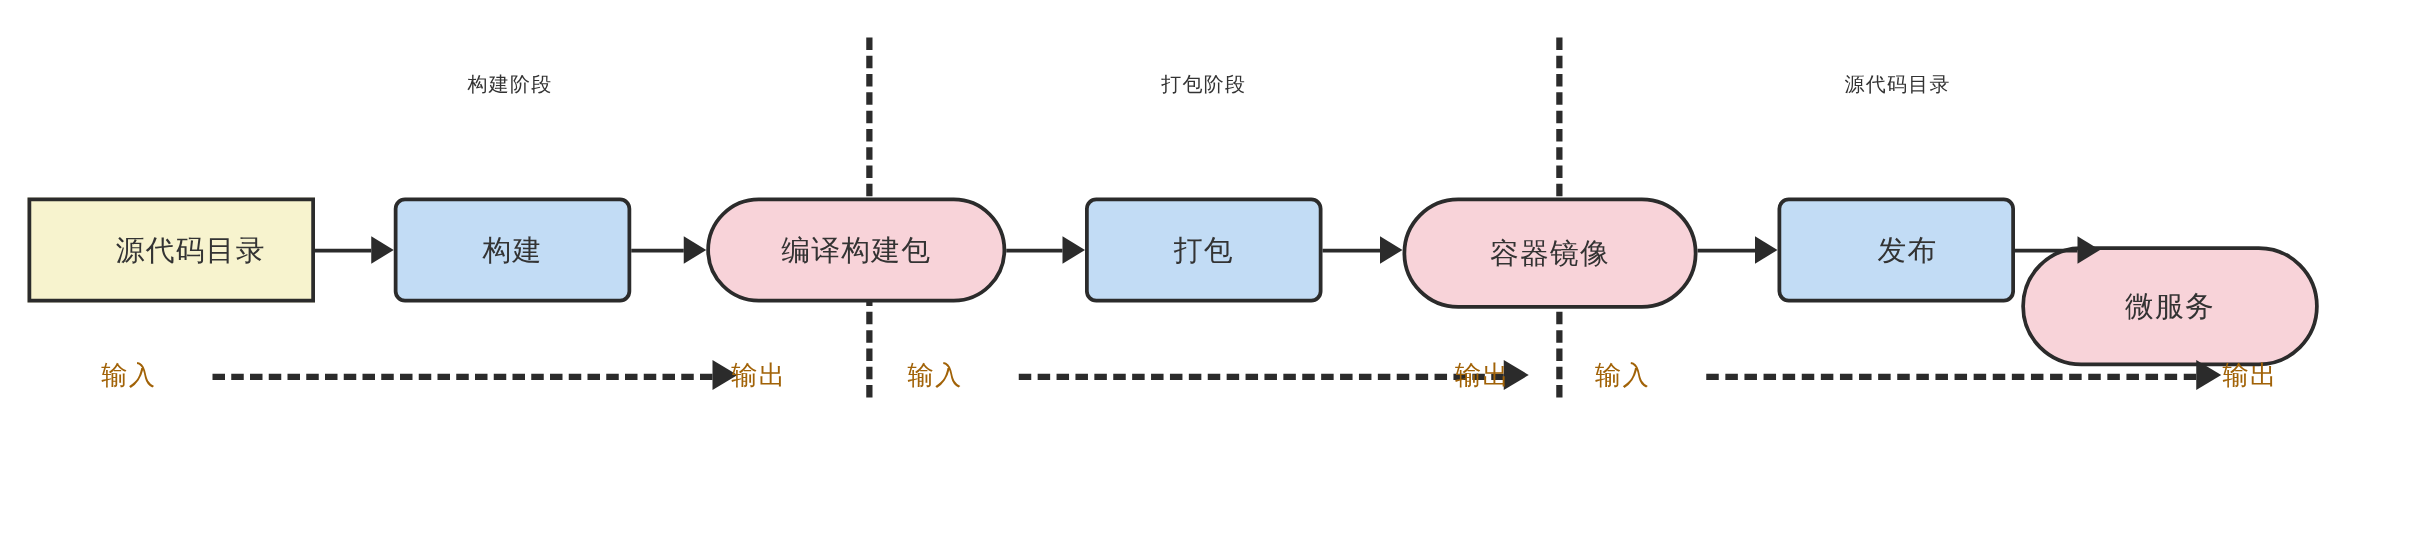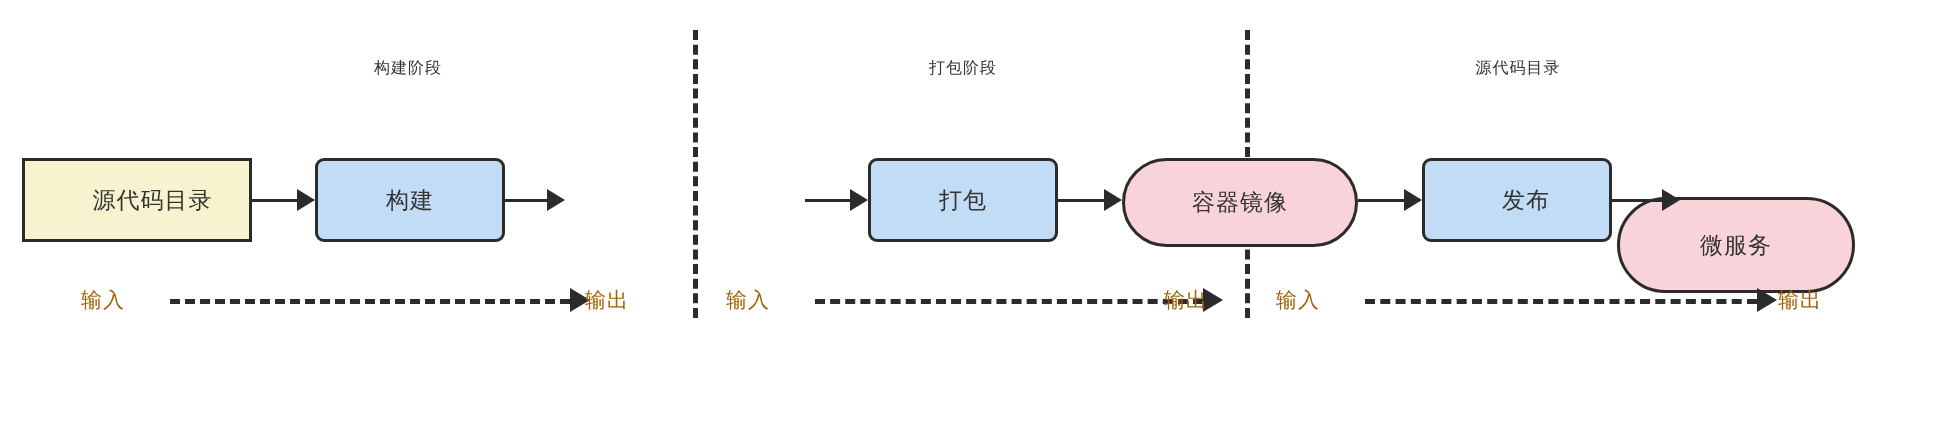--- a/index.html
+++ b/index.html
@@ -93,20 +93,21 @@
 
   <div class="stage-label" style="left:408px; top:58px;">构建阶段</div>
   <div class="stage-label" style="left:963px; top:58px;">打包阶段</div>
   <div class="stage-label" style="left:1518px; top:58px;">源代码目录</div>
 
   <div class="divider" style="left:693px;  top:30px; height:288px;"></div>
   <div class="divider" style="left:1245px; top:30px; height:288px;"></div>
 
   <div class="node shape-rect fill-yellow" style="left:22px;   top:158px; width:230px; height:84px;">源代码目录</div>
   <div class="node shape-rounded fill-blue" style="left:315px;  top:158px; width:190px; height:84px;">构建</div>
+  <div class="node shape-pill fill-pink" style="left:565px;  top:158px; width:240px; height:84px;">编译构建包</div>
   <div class="node shape-rounded fill-blue" style="left:868px;  top:158px; width:190px; height:84px;">打包</div>
   <div class="node shape-pill fill-pink" style="left:1122px; top:158px; width:236px; height:89px;">容器镜像</div>
   <div class="node shape-rounded fill-blue" style="left:1422px; top:158px; width:190px; height:84px;padding-left:18px;">发布</div>
   <div class="node shape-pill fill-pink" style="left:1617px; top:158px; width:238px; height:96px;margin-top:39px;">微服务</div>
 
   <div class="connector" style="left:252px;  top:199px; width:45px;"></div>
   <div class="arrowhead" style="left:297px;  top:189px;"></div>
 
   <div class="connector" style="left:505px;  top:199px; width:42px;"></div>
   <div class="arrowhead" style="left:547px;  top:189px;"></div>

